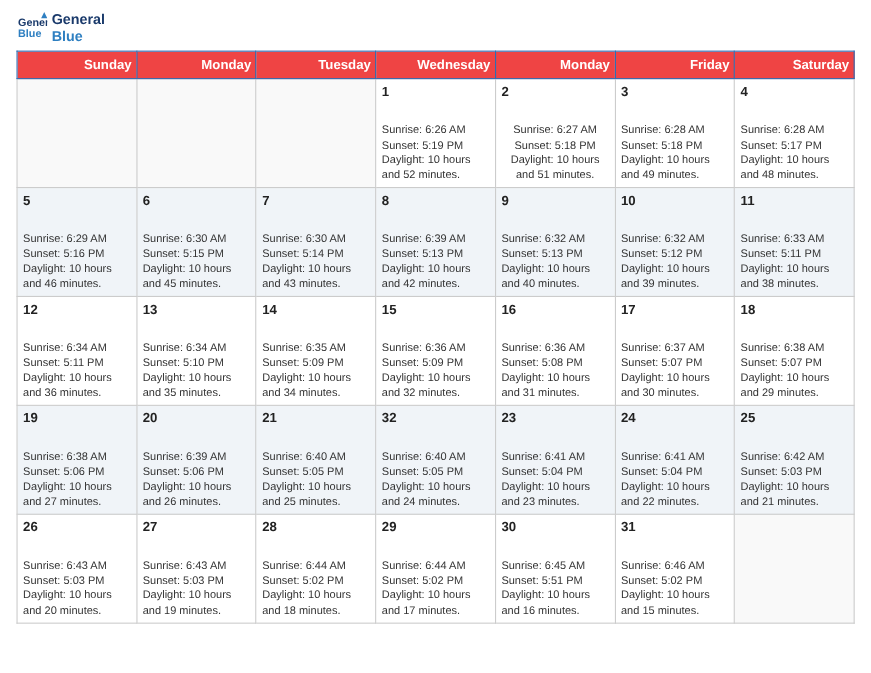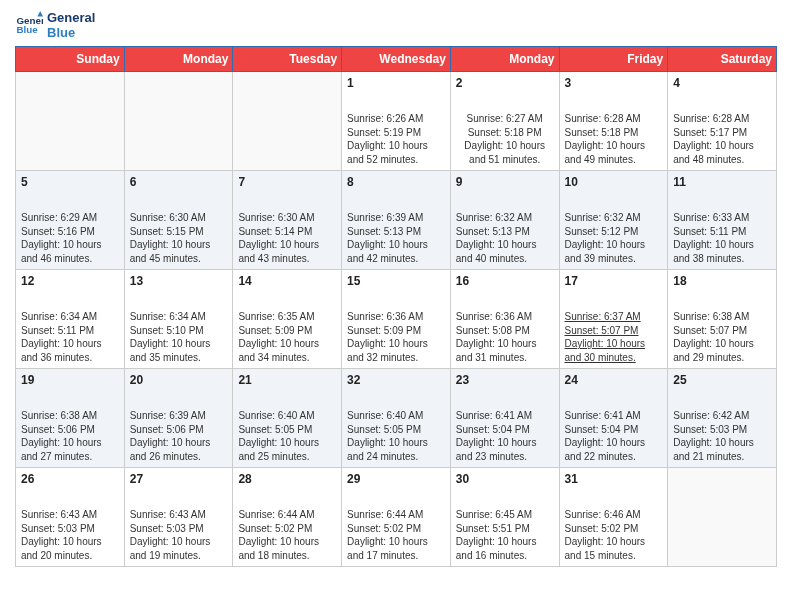--- a/index.html
+++ b/index.html
@@ -217,21 +217,21 @@
 Daylight: 10 hours and 32 minutes.</div>
         </td>
         <td>
           <span class="day-number">16</span>
           <div class="cell-text" style="white-space: pre-line;">Sunrise: 6:36 AM
 Sunset: 5:08 PM
 Daylight: 10 hours and 31 minutes.</div>
         </td>
         <td>
           <span class="day-number">17</span>
-          <div class="cell-text" style="white-space: pre-line; text-decoration: underline;">Sunrise: 6:37 AM
+          <div class="cell-text" style="white-space: pre-line;">Sunrise: 6:37 AM
 Sunset: 5:07 PM
 Daylight: 10 hours and 30 minutes.</div>
         </td>
         <td>
           <span class="day-number">18</span>
           <div class="cell-text" style="white-space: pre-line;">Sunrise: 6:38 AM
 Sunset: 5:07 PM
 Daylight: 10 hours and 29 minutes.</div>
         </td>
       </tr>

